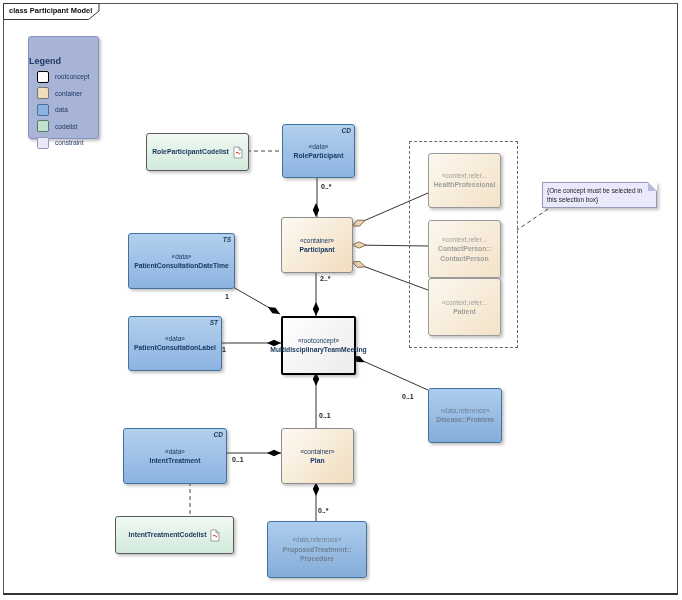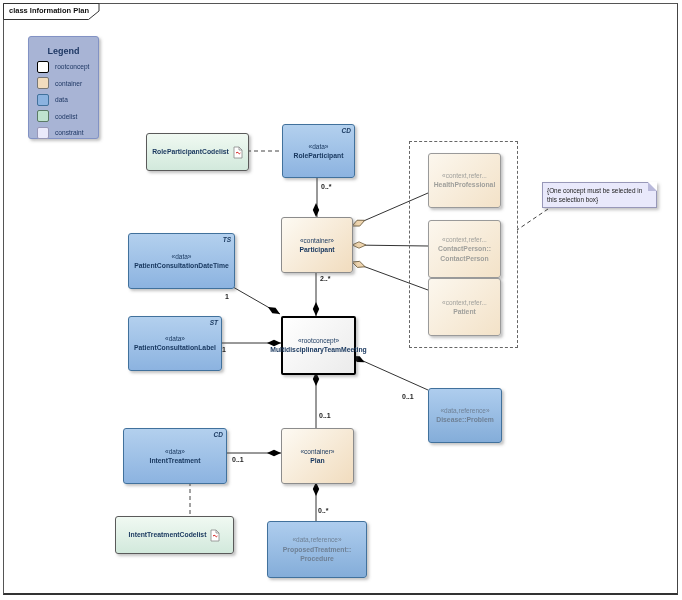--- a/index.html
+++ b/index.html
@@ -24,21 +24,21 @@
   .dashed-group{position:absolute;z-index:1;border:1px dashed #666;background:transparent;}
   .note{position:absolute;z-index:2;background:#e9e9fb;border:1px solid #9898b8;
         font-size:6.4px;color:#222;padding:3px 4px 2px 4px;line-height:1.45;
         box-shadow:2px 2px 3px rgba(80,80,80,.35);}
   .note-fold{position:absolute;top:-1px;right:-1px;width:0;height:0;
         border-style:solid;border-width:0 9px 9px 0;
         border-color:#ffffff #ffffff #b9b9da #b9b9da;}
   .legend{position:absolute;left:28px;top:36px;width:69px;height:101px;z-index:2;
           background:#a8b4d5;border:1px solid #8292c4;border-radius:3px;
           box-shadow:2px 2px 3px rgba(80,80,80,.35);}
-  .legend-title{text-align:center;font-size:9px;font-weight:bold;color:#1f3864;margin-top:9px;}
+  .legend-title{font-size:9px;font-weight:bold;color:#1f3864;margin-top:19px;}
   .legend-row{display:flex;align-items:center;gap:6px;margin:4.5px 0 0 8px;}
   .swatch{width:10px;height:10px;border-radius:2px;flex:0 0 auto;}
   .sw-root{background:#fff;border:1.6px solid #000;}
   .sw-container{background:#f1dcbe;border:1px solid #777;}
   .sw-data{background:#8cb3e0;border:1px solid #41719c;}
   .sw-codelist{background:#bfe3cf;border:1px solid #5a7a66;}
   .sw-constraint{background:#eaeafb;border:1px solid #9898b8;}
   .legend-row span{font-size:6.6px;color:#1f3864;}
   .mult{position:absolute;z-index:3;font-size:7px;font-weight:bold;color:#222;}
   .doc-icon{flex:0 0 auto;}
@@ -81,21 +81,21 @@
       <polygon points="0,0 7,-3.2 14,0 7,3.2" transform="translate(316,482) rotate(90)"></polygon>
     </g>
 
     <g fill="#eed4ae" stroke="#6b5a3c" stroke-width="0.8">
       <polygon points="0,0 7,-3.2 14,0 7,3.2" transform="translate(352,226) rotate(-24)"></polygon>
       <polygon points="0,0 7,-3.2 14,0 7,3.2" transform="translate(352,245) rotate(0)"></polygon>
       <polygon points="0,0 7,-3.2 14,0 7,3.2" transform="translate(352,262) rotate(20)"></polygon>
     </g>
   </svg>
 
-  <div class="tab-label">class Information Plan</div>
+  <div class="tab-label">class Participant Model</div>
 
   <div class="legend">
     <div class="legend-title">Legend</div>
     <div class="legend-row">
       <div class="swatch sw-root"></div>
       <span>rootconcept</span>
     </div>
     <div class="legend-row">
       <div class="swatch sw-container"></div>
       <span>container</span>

